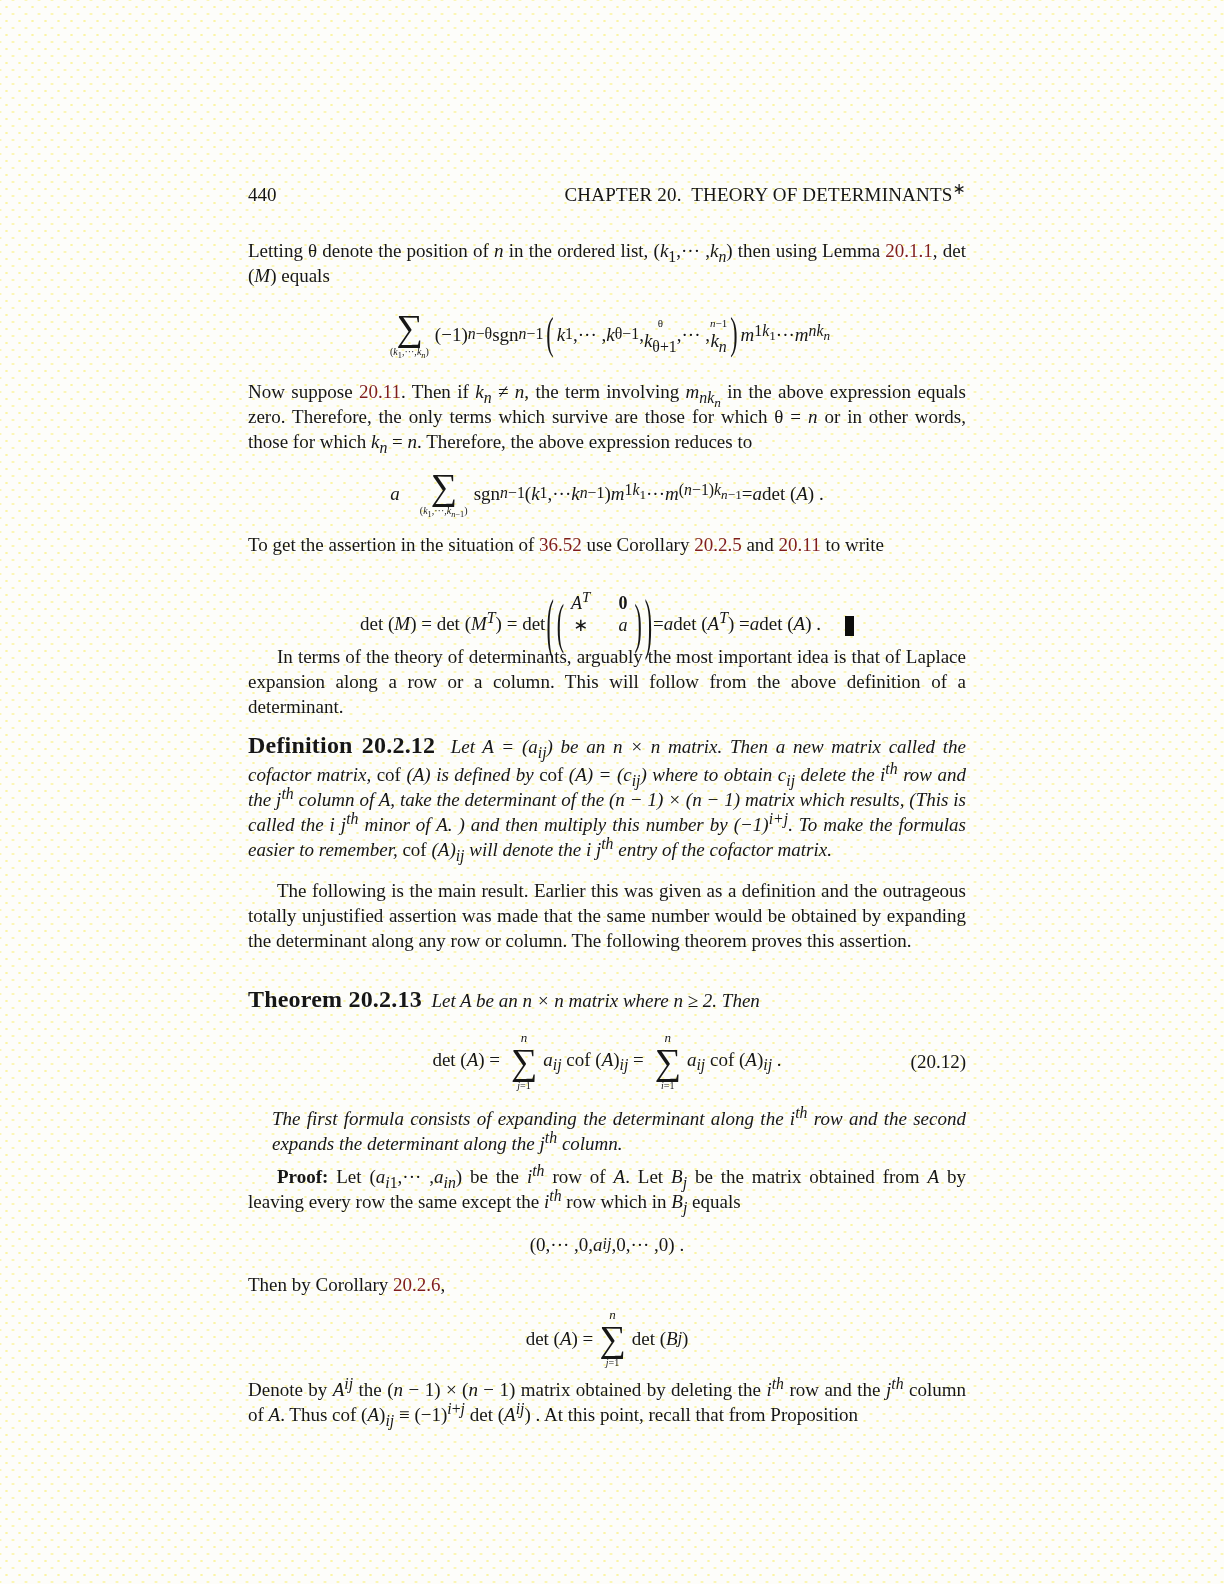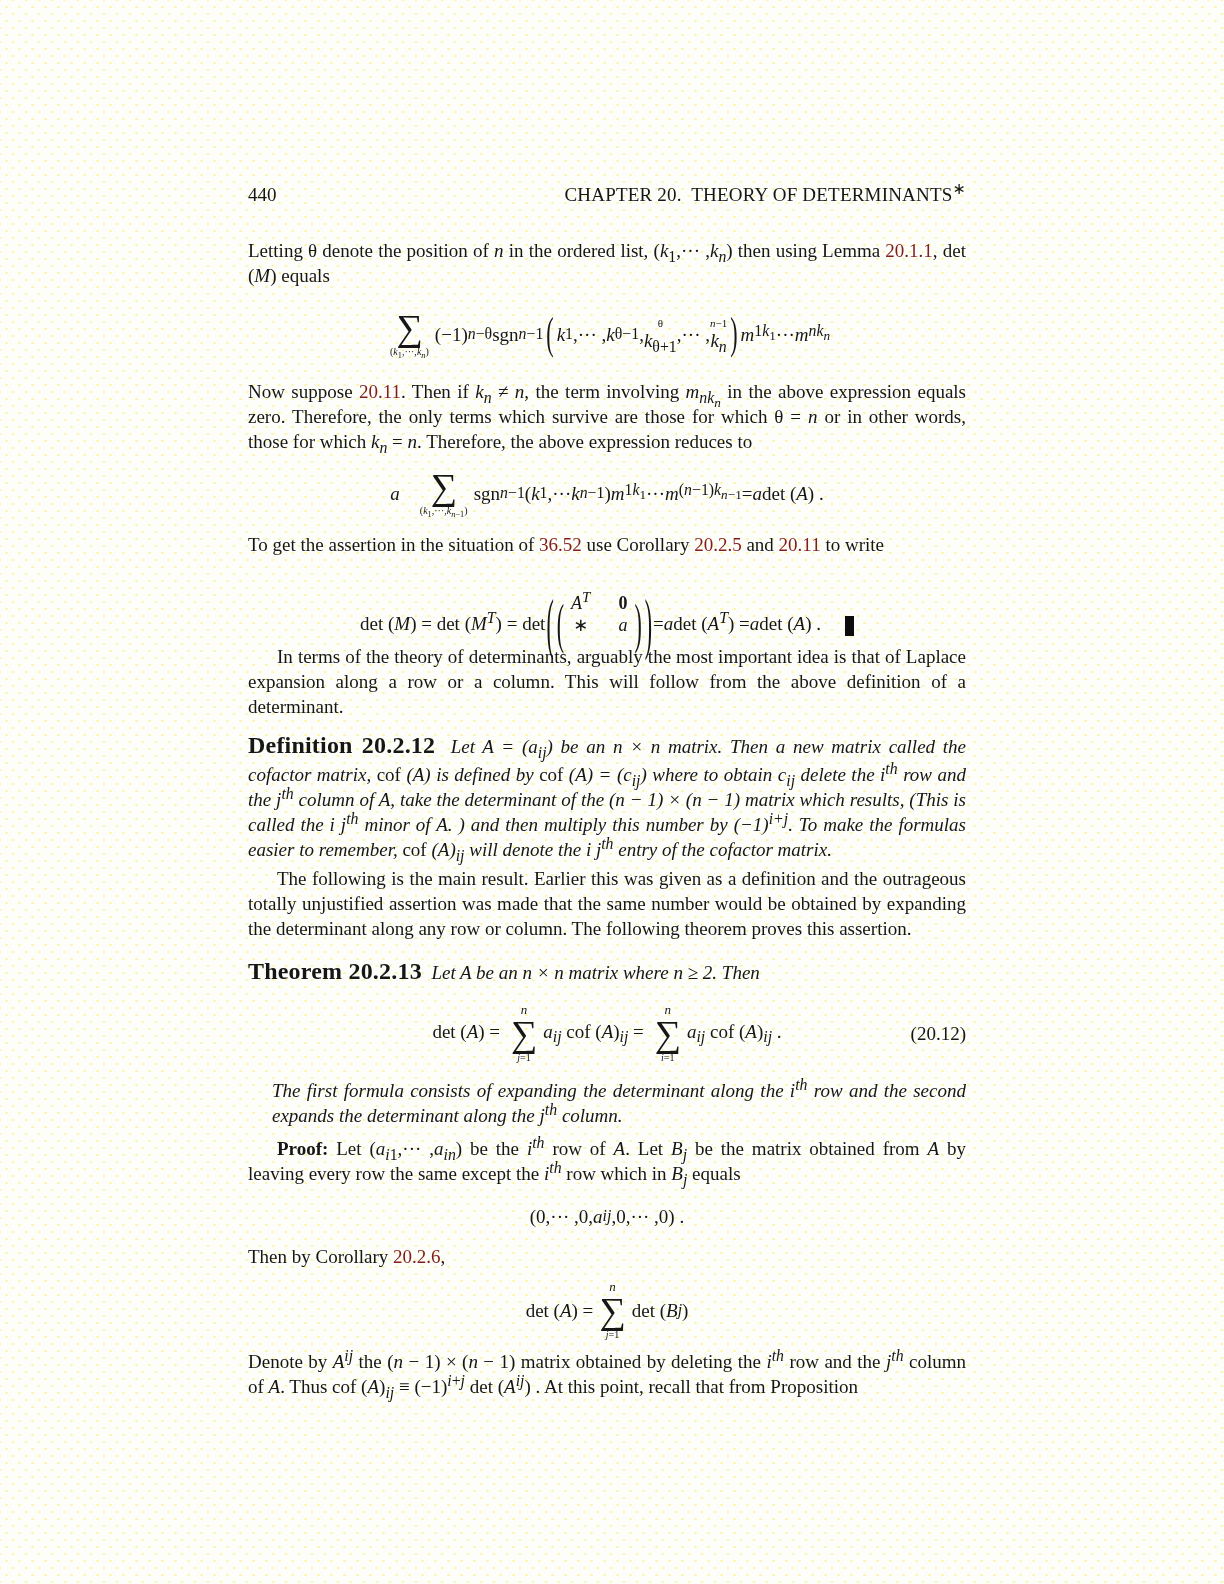--- a/index.html
+++ b/index.html
@@ -13,21 +13,21 @@
     background-position:0 0, 6.5px 7px;
     font-family:"Liberation Serif", serif;
     color:#161616;
     -webkit-font-smoothing:antialiased;
   }
   .content{position:absolute;left:248px;top:182px;width:718px;font-size:19px;line-height:25px;}
   .hdr{display:flex;justify-content:space-between;align-items:baseline;margin-bottom:31px;}
   .hdr .cap{letter-spacing:.2px;}
   p{margin:0;text-align:justify;}
   .mt8{margin-top:1px;}.mt10{margin-top:10px;}.mt12{margin-top:12px;margin-left:24px;}
-  .mt14{margin-top:14px;font-family:Liberation Serif, serif;}.mt16{margin-top:4px;}.mt18{margin-top:8px;}
+  .mt14{margin-top:30px;font-family:Liberation Serif, serif;}.mt16{margin-top:16px;}.mt18{margin-top:8px;}
   .ind{text-indent:29px;}
   .ref{color:#7f1d1d;cursor:pointer;text-decoration:none;}
   .disp{display:flex;justify-content:center;align-items:center;position:relative;
         margin:11px 0;min-height:34px;text-align:center;}
   .bh{font-size:24px;font-weight:bold;font-style:normal;letter-spacing:.2px;line-height:33px;}
   .itbody{font-style:italic;}
   .itbody .up, .it .up{font-style:normal;}
   sub,sup{line-height:0;}
   
   .ss{display:inline-flex;flex-direction:column;align-items:center;vertical-align:middle;

